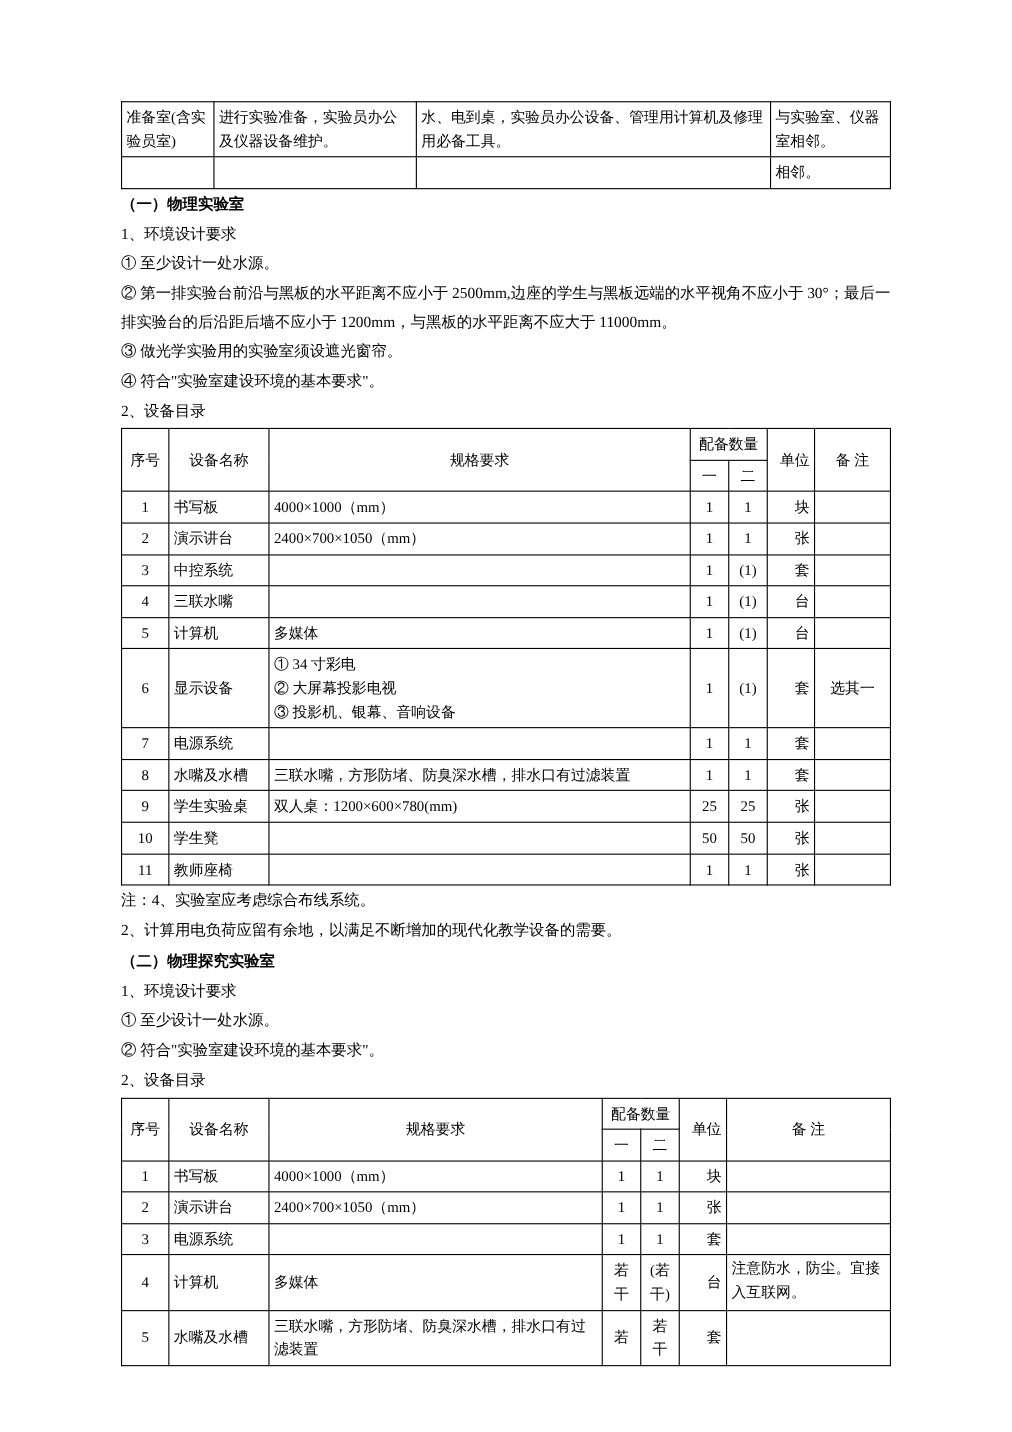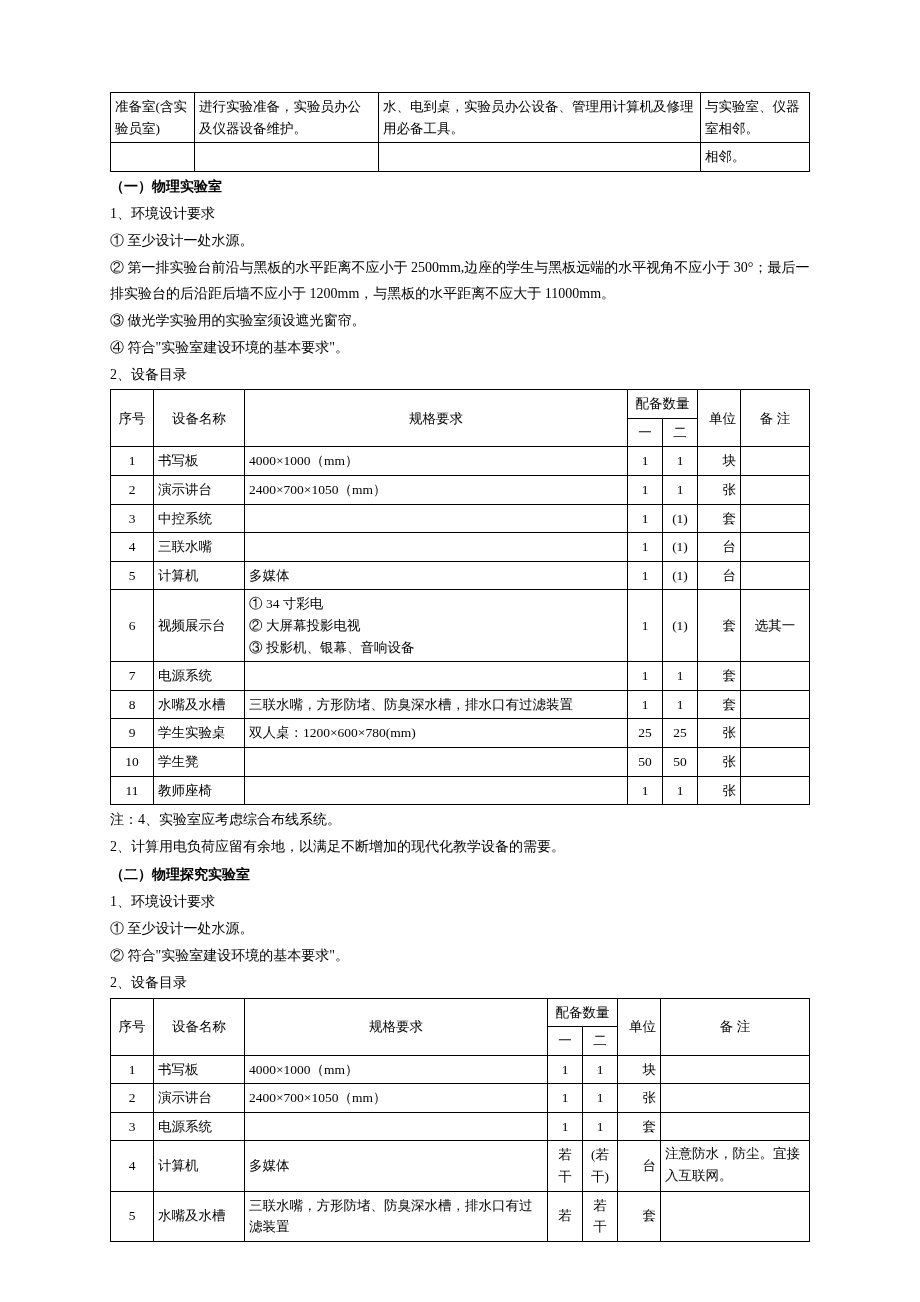--- a/index.html
+++ b/index.html
@@ -120,21 +120,21 @@
         <td class="col-seq" style="white-space: pre-line;">5</td>
         <td class="col-name" style="white-space: pre-line;">计算机</td>
         <td style="white-space: pre-line;">多媒体</td>
         <td class="col-qty" style="white-space: pre-line;">1</td>
         <td class="col-qty" style="white-space: pre-line;">(1)</td>
         <td class="col-unit" style="white-space: pre-line;">台</td>
         <td class="col-remark" style="white-space: pre-line;"></td>
       </tr>
       <tr>
         <td class="col-seq" style="white-space: pre-line;">6</td>
-        <td class="col-name" style="white-space: pre-line;">视频展示台</td>
+        <td class="col-name" style="white-space: pre-line;">显示设备</td>
         <td style="white-space: pre-line; margin-left: 32px;">① 34 寸彩电
 ② 大屏幕投影电视
 ③ 投影机、银幕、音响设备</td>
         <td class="col-qty" style="white-space: pre-line;">1</td>
         <td class="col-qty" style="white-space: pre-line;">(1)</td>
         <td class="col-unit" style="white-space: pre-line;">套</td>
         <td class="col-remark" style="white-space: pre-line;">选其一</td>
       </tr>
       <tr>
         <td class="col-seq" style="white-space: pre-line;">7</td>

